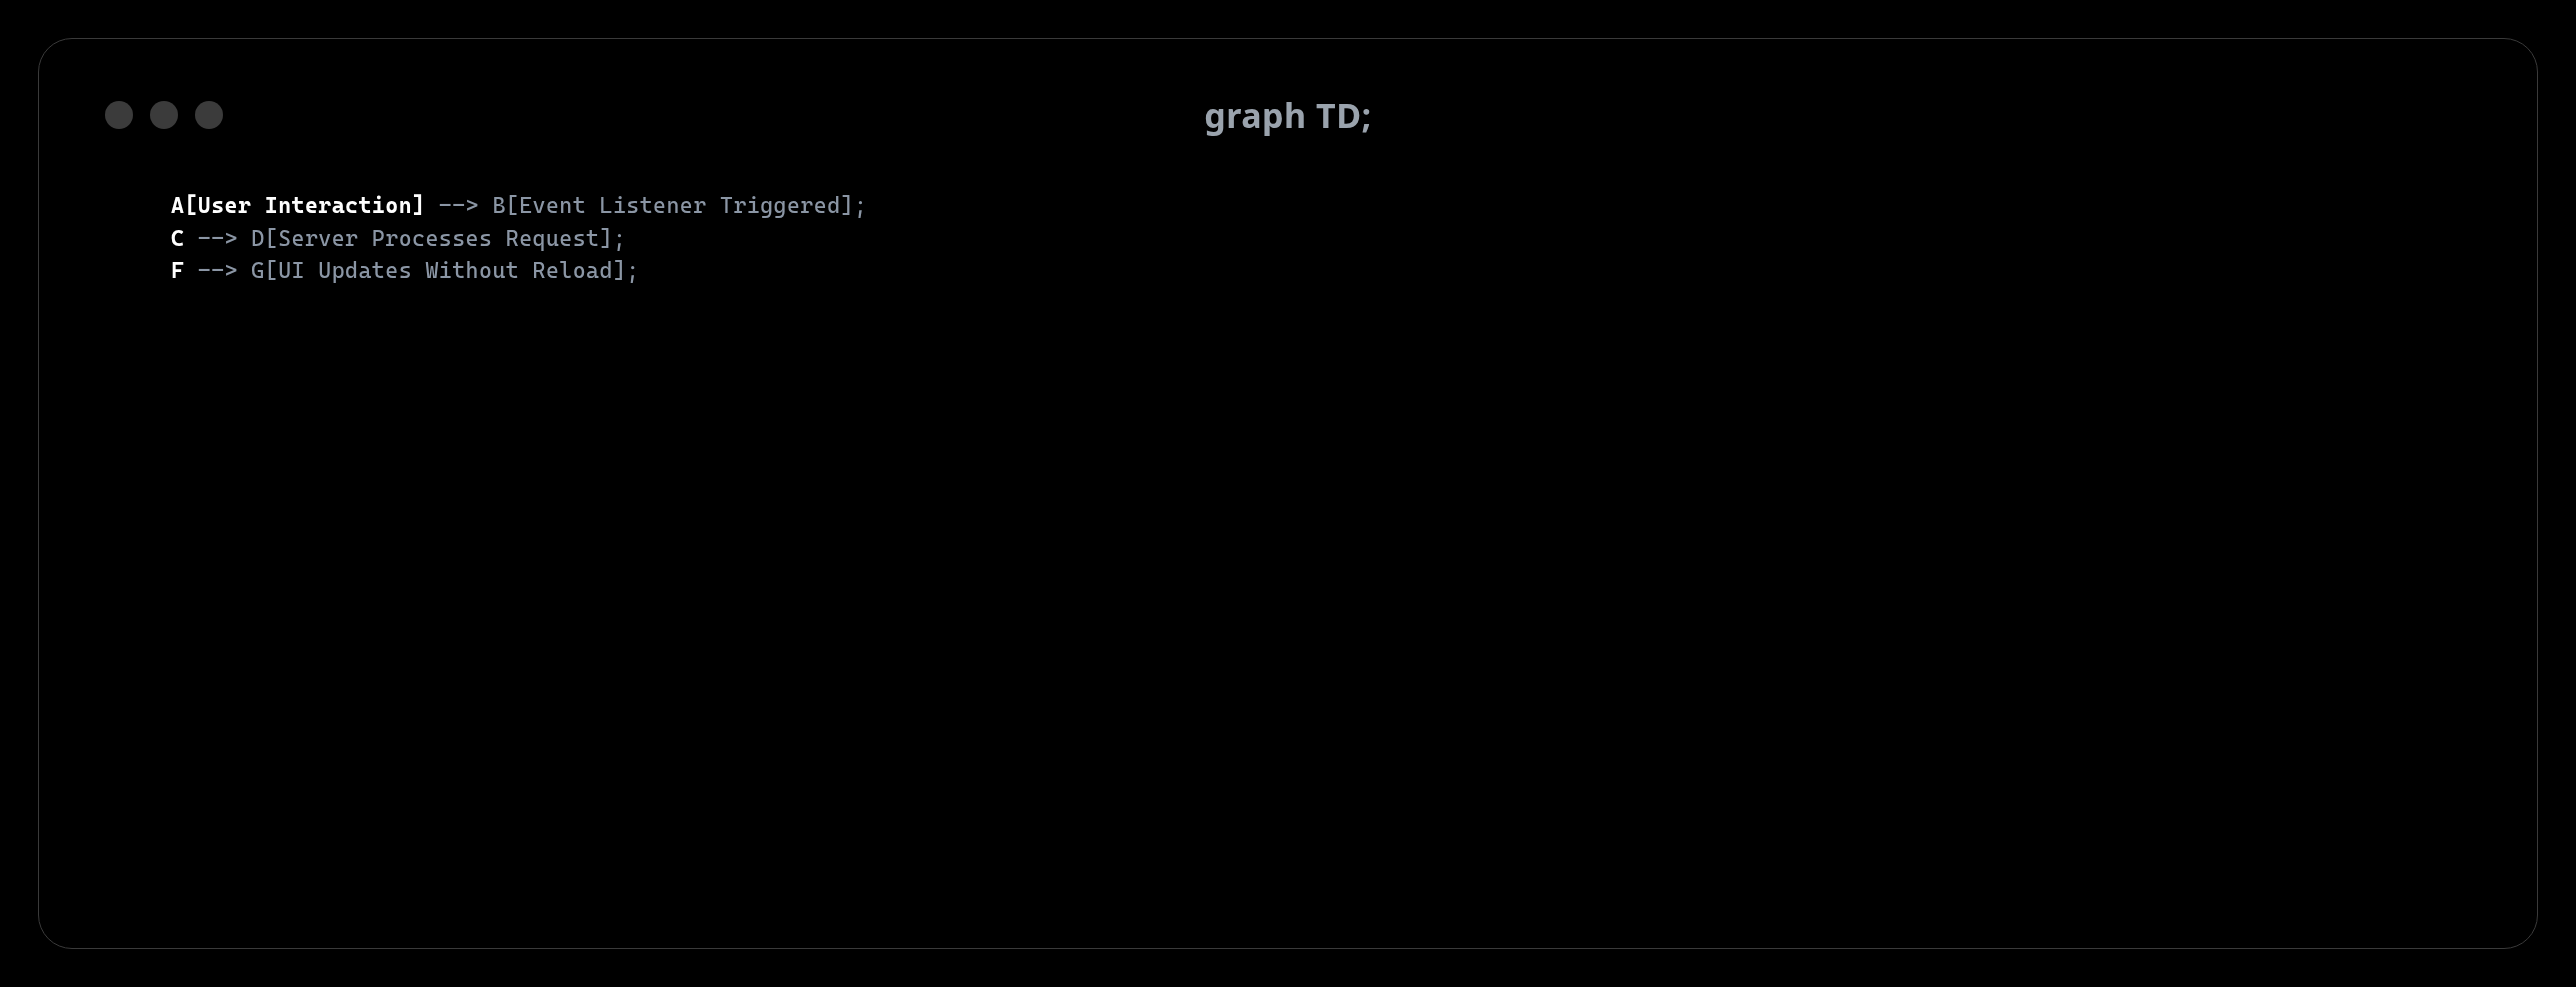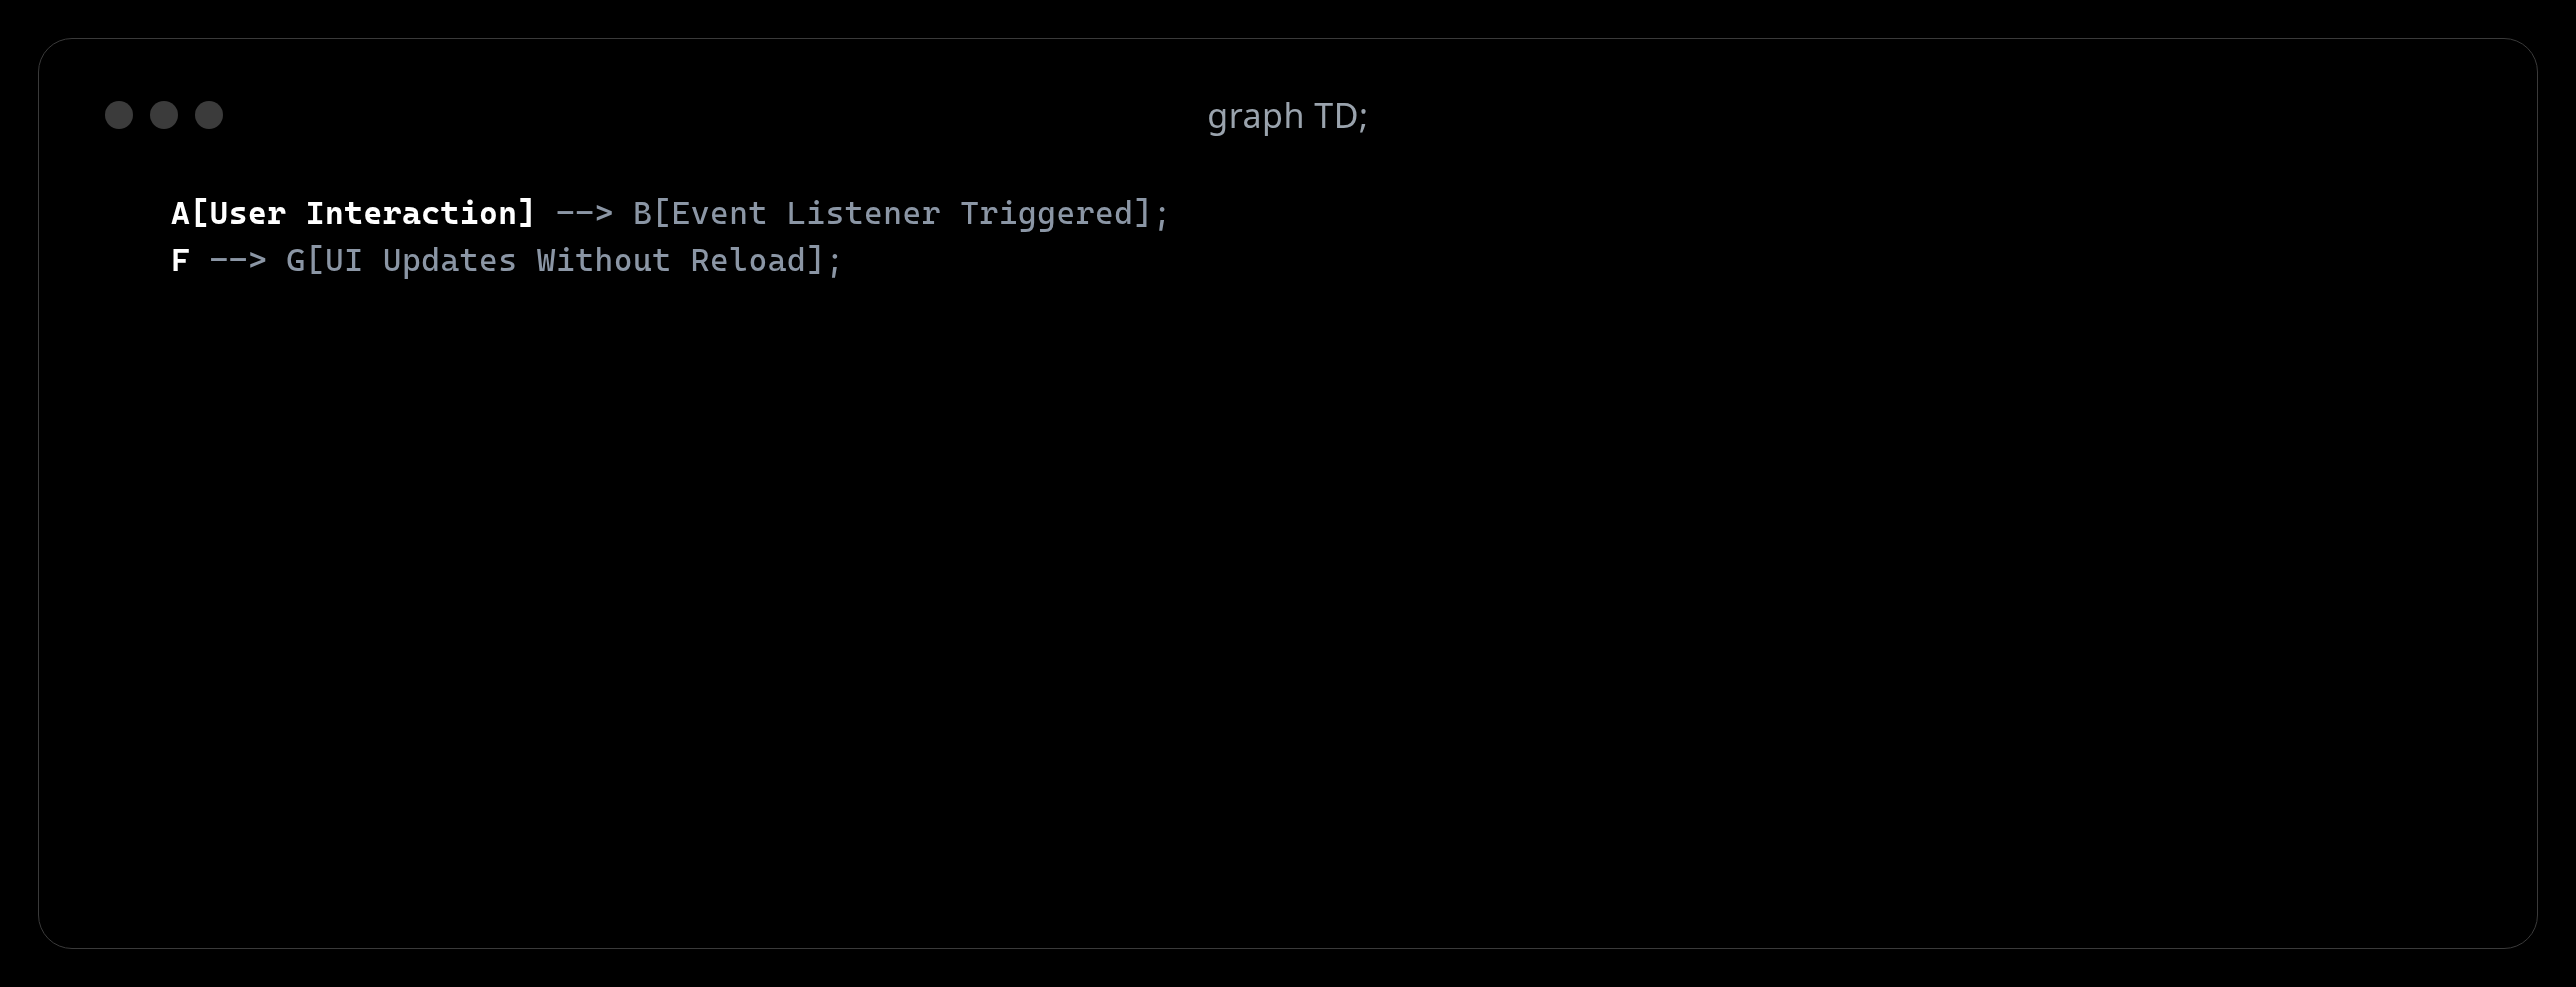--- a/index.html
+++ b/index.html
@@ -38,27 +38,27 @@
       width: 28px;
       height: 28px;
       border-radius: 50%;
       background: #3b3b3b;
     }
     .window-title {
       width: 100%;
       text-align: center;
       color: #9aa3ad;
       font-size: 34px;
-      font-weight: 400;
+      font-weight: 700;
       letter-spacing: 0.5px;
       font-family: -apple-system, system-ui, sans-serif;
     }
     .code-block {
       padding-left: 66px;
-      font-size: 32px;
+      font-size: 22px;
       line-height: 1.48;
       letter-spacing: 0.5px;
     }
     .code-line {
       white-space: pre;
     }
     .tok-white {
       color: #ffffff;
       font-weight: 700;
     }
@@ -74,16 +74,17 @@
     <div class="traffic-lights">
       <div class="traffic-dot"></div>
       <div class="traffic-dot"></div>
       <div class="traffic-dot"></div>
     </div>
     <div class="window-title">graph TD;</div>
   </div>
 
   <div class="code-block">
     <div class="code-line"><span class="tok-white">A[User Interaction]</span><span class="tok-gray"> --&gt; B[Event Listener Triggered];</span></div>
+    <div class="code-line"><span class="tok-white">C</span><span class="tok-gray"> --&gt; D[Server Processes Request];</span></div>
     <div class="code-line"><span class="tok-white">F</span><span class="tok-gray"> --&gt; G[UI Updates Without Reload];</span></div>
   </div>
 </div>
 
 
 </body></html>

